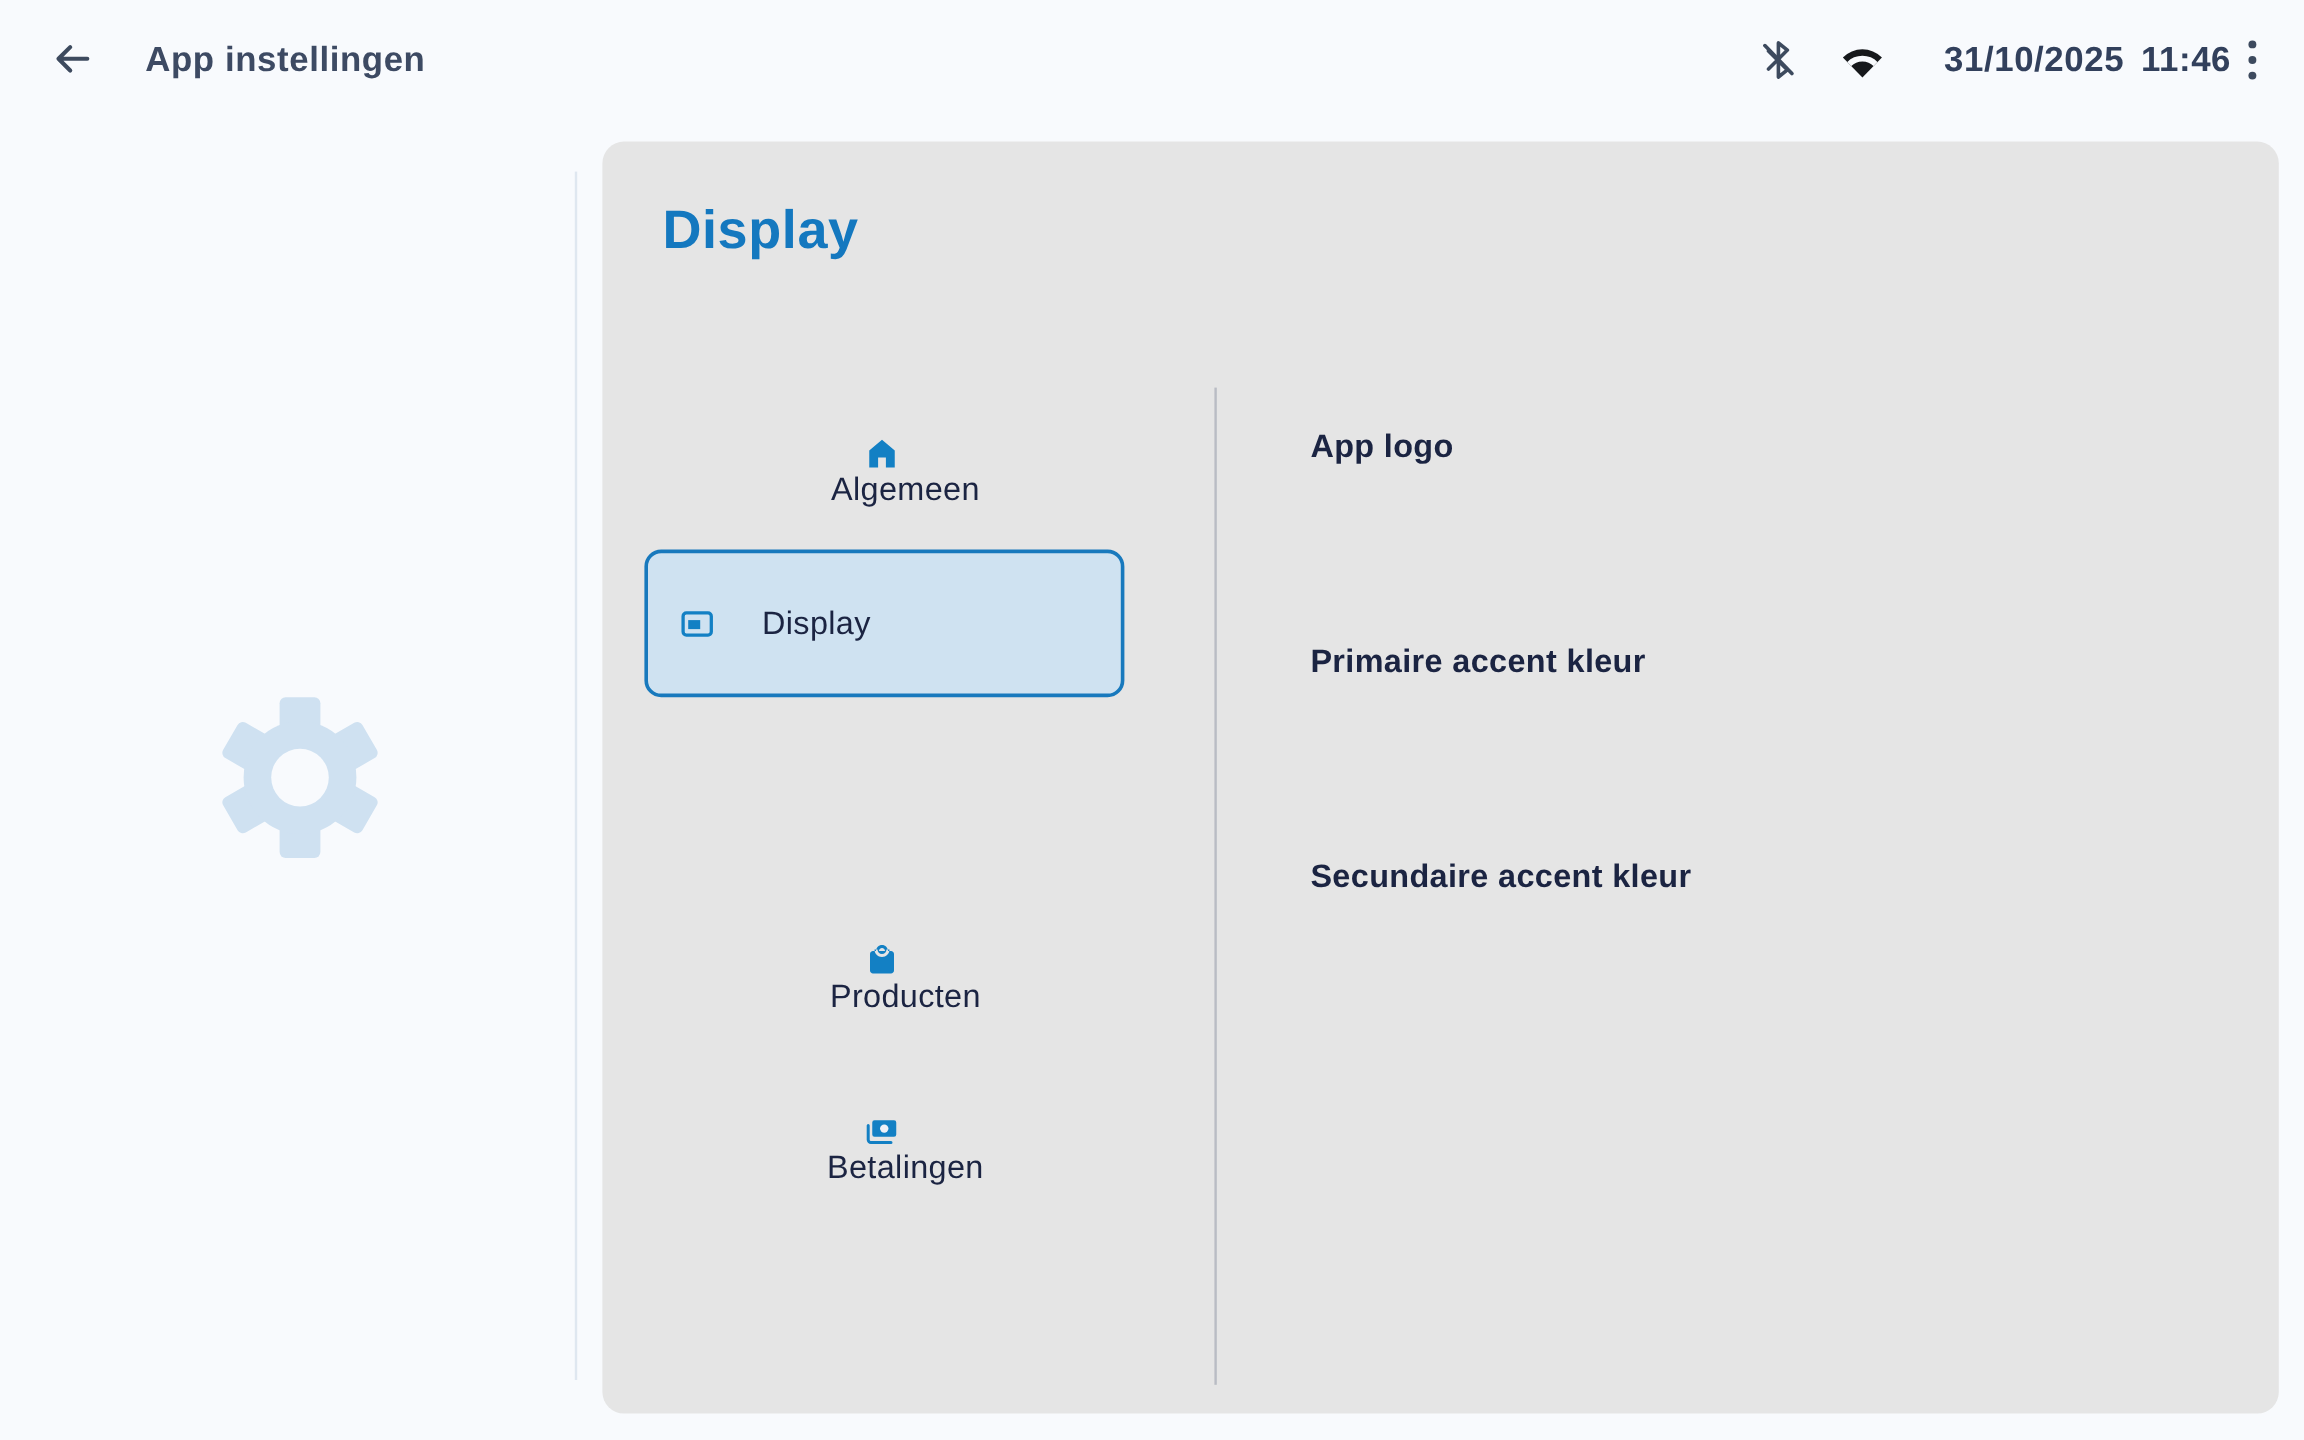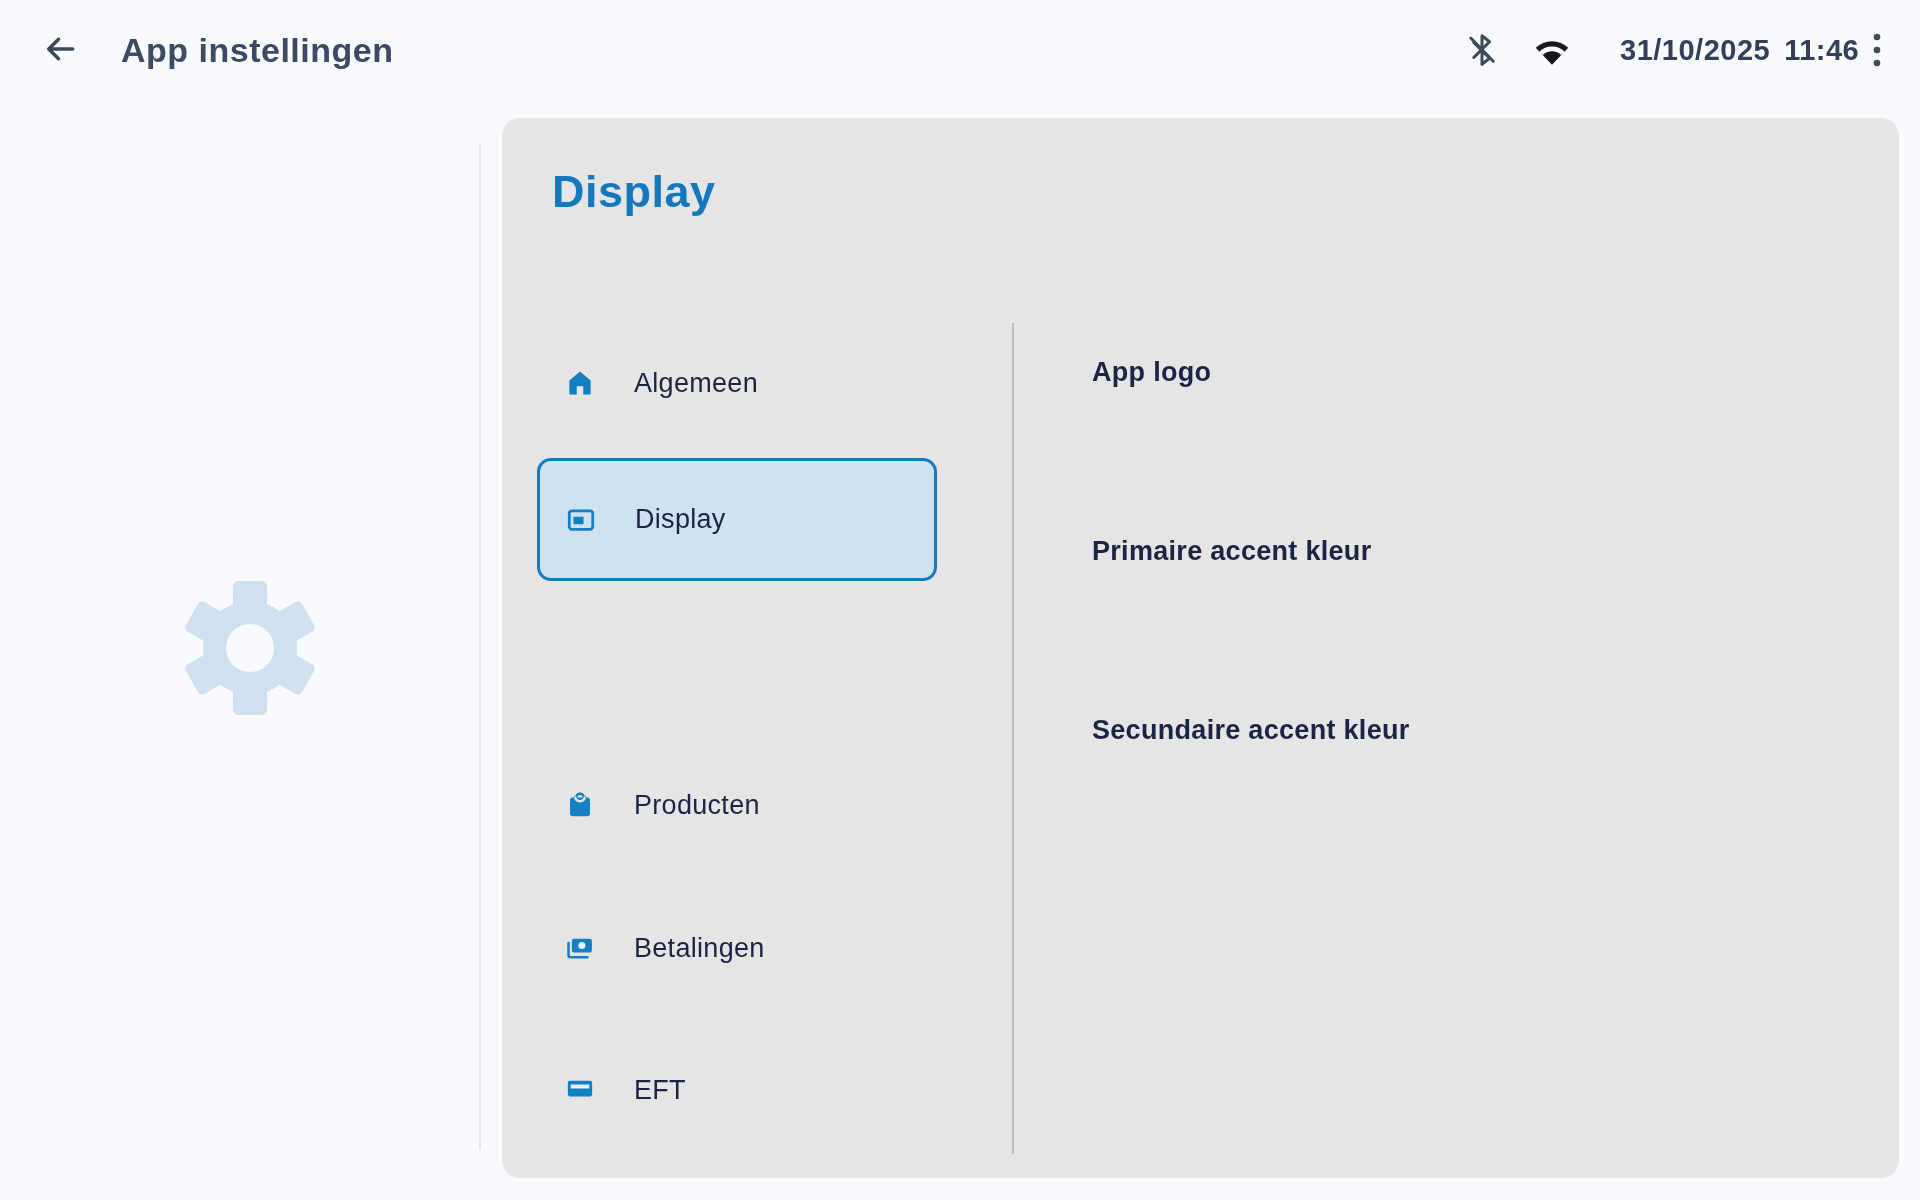--- a/index.html
+++ b/index.html
@@ -15,21 +15,21 @@
   
   .back-btn {
     position: absolute; left: 38px; top: 28px;
     width: 44px; height: 44px;
     display: flex; align-items: center; justify-content: center;
     cursor: pointer; background: transparent; border: none;
   }
   .page-title {
     position: absolute; left: 121px; top: 30px;
     height: 40px; line-height: 40px;
-    font-size: 34px; font-weight: 600; color: #3d4a63;
+    font-size: 29px; font-weight: 600; color: #3d4a63;
     letter-spacing: 0.5px;
   }
   .status-bt   { position: absolute; left: 1464px; top: 29px; width: 36px; height: 42px; }
   .status-wifi { position: absolute; left: 1531px; top: 34px; width: 42px; height: 34px; }
   .datetime {
     position: absolute; left: 1620px; top: 30px;
     height: 40px; line-height: 40px;
     font-size: 29px; font-weight: 700; color: #32405c;
     letter-spacing: 0.5px; white-space: nowrap;
   }
@@ -63,20 +63,21 @@
     position: absolute; left: 510px; top: 205px;
     width: 2px; height: 831px; background: #b9bcc4;
   }
 
   
   .menu-row {
     position: absolute; left: 63px;
     width: 340px; height: 40px;
     display: flex; align-items: center;
     cursor: pointer;
+    flex-direction: column;
   }
   .menu-row .mi { width: 30px; height: 30px; flex: 0 0 30px; }
   .menu-row .menu-label {
     margin-left: 39px; font-size: 27px; font-weight: 500;
     color: #1b2442; letter-spacing: 0.3px; white-space: nowrap;
   }
   .menu-selected-box {
     position: absolute; left: 35px; top: 340px;
     width: 400px; height: 123px;
     background: #cfe2f1;
@@ -201,29 +202,20 @@
 
   <div class="menu-row" style="top:667px">
     <span class="mi">
       <svg width="30" height="30" viewBox="0 0 24 24" fill="#1380c4">
         <path d="M18 6h-2c0-2.21-1.79-4-4-4S8 3.79 8 6H6c-1.1 0-2 .9-2 2v11c0 1.1.9 2 2 2h12c1.1 0 2-.9 2-2V8c0-1.1-.9-2-2-2zm-6-2c1.1 0 2 .9 2 2h-4c0-1.1.9-2 2-2zm0 6c-2.76 0-5-2.24-5-5h2c0 1.66 1.34 3 3 3s3-1.34 3-3h2c0 2.76-2.24 5-5 5z"></path>
       </svg>
     </span>
     <span class="menu-label">Producten</span>
   </div>
 
-  <div class="menu-row" style="top:952px">
-    <span class="mi">
-      <svg width="30" height="30" viewBox="0 0 24 24">
-        <path d="M3 5 h18 a1.8 1.8 0 0 1 1.8 1.8 v10.4 a1.8 1.8 0 0 1 -1.8 1.8 h-18 a1.8 1.8 0 0 1 -1.8 -1.8 v-10.4 a1.8 1.8 0 0 1 1.8 -1.8 z" transform="translate(1.2 0) scale(0.9)" fill="#1380c4"></path>
-        <rect x="4.6" y="7.6" width="14.8" height="3.2" fill="#eef1f7"></rect>
-      </svg>
-    </span>
-    <span class="menu-label">EFT</span>
-  </div>
 
   <div class="menu-divider"></div>
 
   <div class="setting-row" style="top:236px">
     <span>App logo</span>
   </div>
   <div class="setting-row" style="top:415px">
     <span>Primaire accent kleur</span>
   </div>
   <div class="setting-row" style="top:594px">

